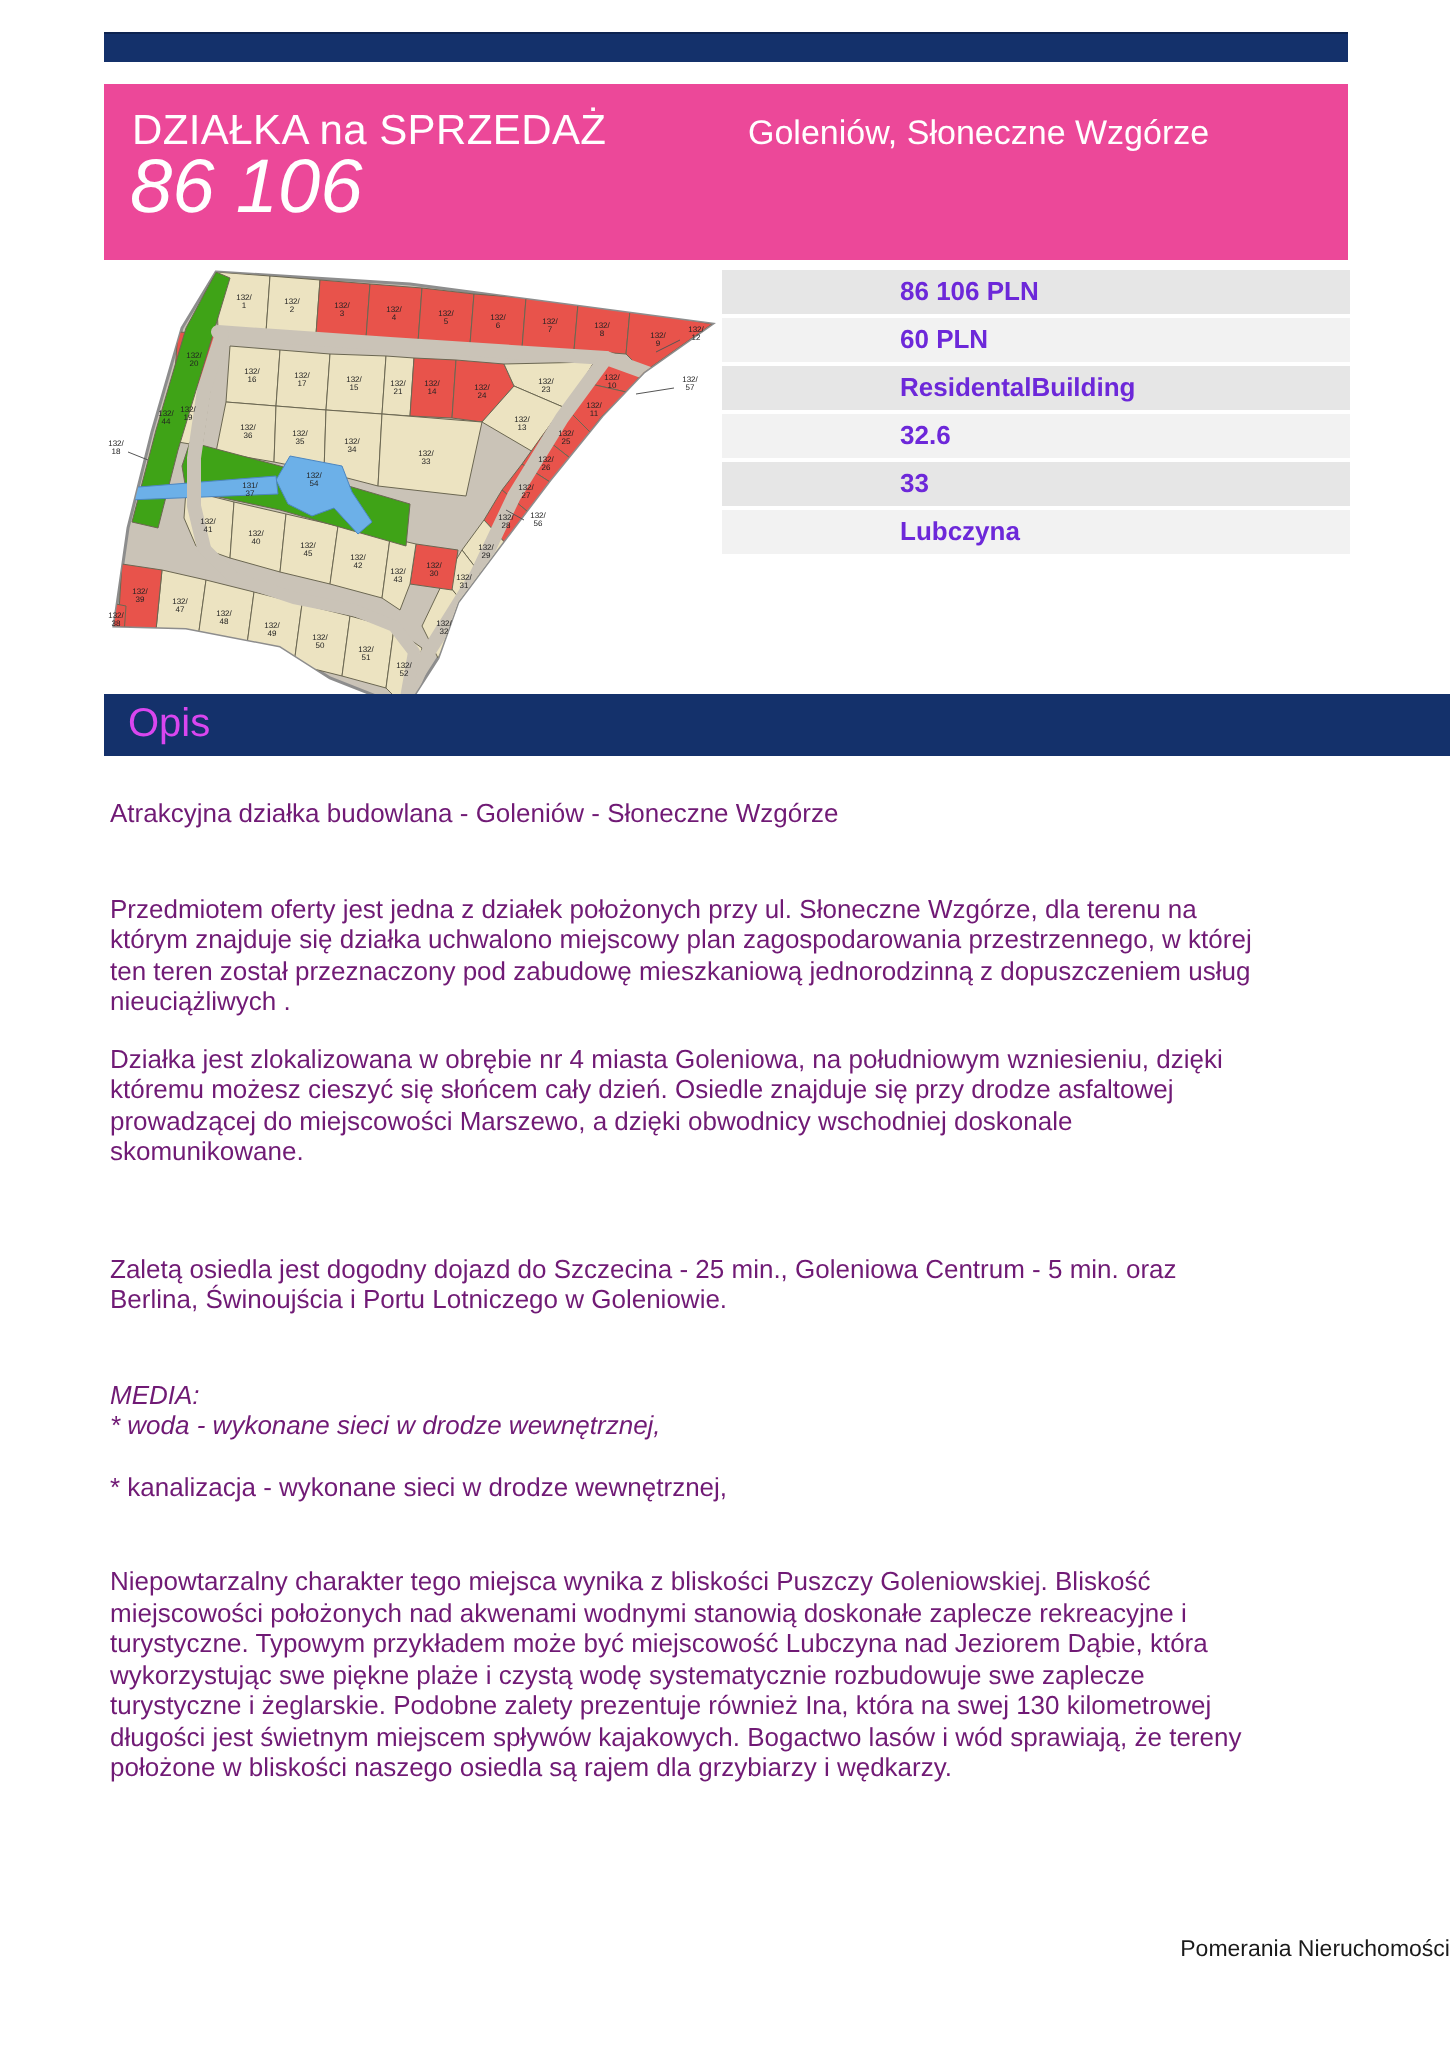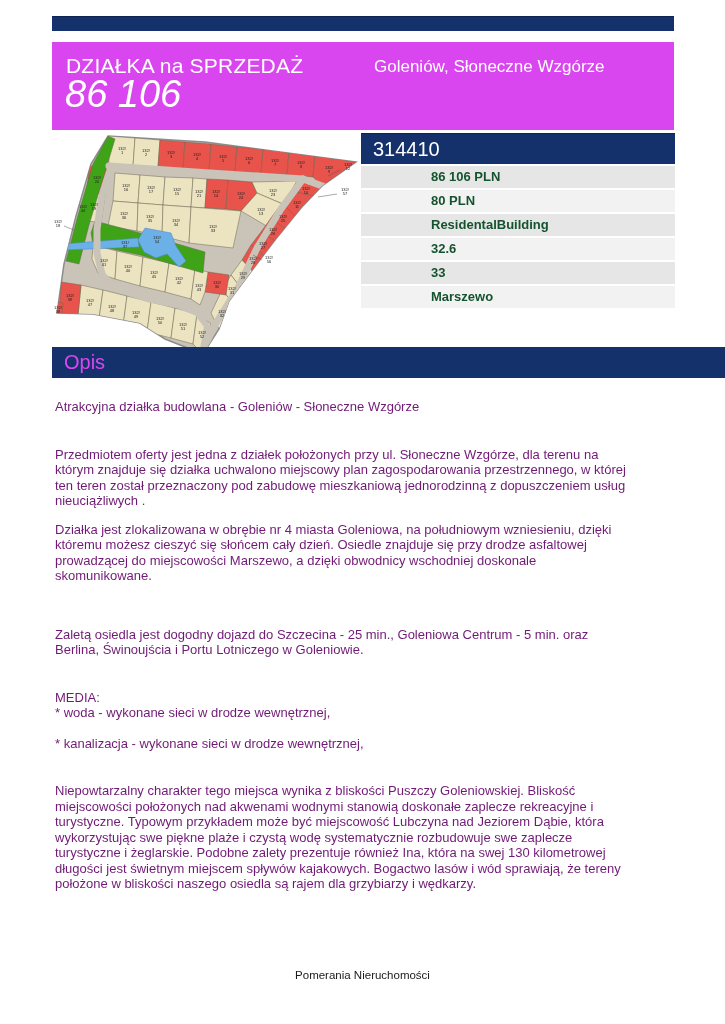--- a/index.html
+++ b/index.html
@@ -2,38 +2,38 @@
 <html><head>
 <meta charset="utf-8">
 <style>
   html,body{margin:0;padding:0;}
   body{
     width:725px;height:1024px;position:relative;background:#ffffff;
     font-family:"Liberation Sans",sans-serif;color:#1a1a1a;overflow:hidden;
   }
   .topbar{position:absolute;left:52px;top:16px;width:622px;height:14px;
     background:#14316b;border-top:1px solid #0d2350;}
-  .header{position:absolute;left:52px;top:42px;width:622px;height:88px;background:#d946ef;color:#ffffff;}
+  .header{position:absolute;left:52px;top:42px;width:622px;height:88px;background:#ec4899;color:#ffffff;}
   .listing-type{position:absolute;left:14px;top:12px;font-size:21px;letter-spacing:.2px;}
   .price{position:absolute;left:13px;top:31px;font-size:38px;font-style:italic;}
   .header-location{position:absolute;left:322px;top:15px;font-size:17px;}
   .map-wrap{position:absolute;left:45px;top:133px;width:320px;height:226px;}
   .map-wrap svg{display:block;}
   .table{position:absolute;left:361px;top:133px;width:314px;}
   .table-header{height:31px;background:#14316b;border-top:1px solid #0d2350;color:#ffffff;
     font-size:20px;line-height:30px;padding-left:12px;box-sizing:border-box;}
   .detail-row{height:22px;margin-top:2px;}
   .detail-row:nth-child(odd){background:#e6e6e6;}
   .detail-row:nth-child(even){background:#f2f2f2;}
-  .detail-value{padding-left:70px;font-size:13px;font-weight:bold;line-height:22px;color:#14532d;}
+  .detail-value{padding-left:89px;font-size:13px;font-weight:bold;line-height:22px;color:#6d28d9;}
   .opis-bar{position:absolute;left:52px;top:347px;width:717px;height:31px;background:#14316b;
     color:#d946ef;font-size:20px;line-height:30px;padding-left:12px;box-sizing:border-box;}
   .desc{position:absolute;left:55px;top:399px;width:578px;font-size:13px;line-height:15.5px;color:#701a75;}
   .desc p{margin:0;white-space:pre-line;}
-  .footer{position:absolute;left:0;top:969px;width:725px;text-align:center;font-size:11.5px;color:#1a1a1a;}
+  .footer{position:absolute;left:0;top:969px;width:725px;text-align:right;font-size:11.5px;color:#1a1a1a;}
 </style>
 </head>
 <body>
 
 <div>
 
   <div class="topbar"></div>
 
   <div class="header">
     <div class="listing-type">DZIAŁKA na SPRZEDAŻ</div>
@@ -159,51 +159,50 @@
         <text x="300" y="58" font-size="4" fill="#222222" text-anchor="middle" font-family="Liberation Sans, sans-serif"><tspan x="300" dy="0">132/</tspan><tspan x="300" dy="4">57</tspan></text>
         <line x1="292" y1="61" x2="273" y2="64" stroke="#555555" stroke-width="0.5"></line>
         <text x="224" y="126" font-size="4" fill="#222222" text-anchor="middle" font-family="Liberation Sans, sans-serif"><tspan x="224" dy="0">132/</tspan><tspan x="224" dy="4">56</tspan></text>
         <line x1="217" y1="127" x2="208" y2="122" stroke="#555555" stroke-width="0.5"></line>
         <text x="13" y="90" font-size="4" fill="#222222" text-anchor="middle" font-family="Liberation Sans, sans-serif"><tspan x="13" dy="0">132/</tspan><tspan x="13" dy="4">18</tspan></text>
         <line x1="19" y1="93" x2="29" y2="97" stroke="#555555" stroke-width="0.5"></line>
       </svg>
   </div>
 
   <div class="table">
-    <div class="table-header">314410</div>
     <div id="detail-rows">
         <div class="detail-row">
           <div class="detail-value">86 106 PLN</div>
         </div>
         <div class="detail-row">
-          <div class="detail-value">80 PLN</div>
+          <div class="detail-value">60 PLN</div>
         </div>
         <div class="detail-row">
           <div class="detail-value">ResidentalBuilding</div>
         </div>
         <div class="detail-row">
           <div class="detail-value">32.6</div>
         </div>
         <div class="detail-row">
           <div class="detail-value">33</div>
         </div>
         <div class="detail-row">
-          <div class="detail-value">Marszewo</div>
+          <div class="detail-value">Lubczyna</div>
         </div>
       </div>
   </div>
 
   <div class="opis-bar">Opis</div>
 
   <div class="desc" id="desc-blocks">
       <p style="margin-top: 0px;">Atrakcyjna działka budowlana - Goleniów - Słoneczne Wzgórze</p>
       <p style="margin-top: 32px;">Przedmiotem oferty jest jedna z działek położonych przy ul. Słoneczne Wzgórze, dla terenu na którym znajduje się działka uchwalono miejscowy plan zagospodarowania przestrzennego, w której ten teren został przeznaczony pod zabudowę mieszkaniową jednorodzinną z dopuszczeniem usług nieuciążliwych .</p>
       <p style="margin-top: 13px;">Działka jest zlokalizowana w obrębie nr 4 miasta Goleniowa, na południowym wzniesieniu, dzięki któremu możesz cieszyć się słońcem cały dzień. Osiedle znajduje się przy drodze asfaltowej prowadzącej do miejscowości Marszewo, a dzięki obwodnicy wschodniej doskonale skomunikowane.</p>
       <p style="margin-top: 43px;">Zaletą osiedla jest dogodny dojazd do Szczecina - 25 min., Goleniowa Centrum - 5 min. oraz Berlina, Świnoujścia i Portu Lotniczego w Goleniowie.</p>
-      <p style="margin-top: 32px;">MEDIA:
+      <p style="margin-top: 32px; font-style: italic;">MEDIA:
 * woda - wykonane sieci w drodze wewnętrznej,</p>
       <p style="margin-top: 15px;">* kanalizacja - wykonane sieci w drodze wewnętrznej,</p>
       <p style="margin-top: 32px;">Niepowtarzalny charakter tego miejsca wynika z bliskości Puszczy Goleniowskiej. Bliskość miejscowości położonych nad akwenami wodnymi stanowią doskonałe zaplecze rekreacyjne i turystyczne. Typowym przykładem może być miejscowość Lubczyna nad Jeziorem Dąbie, która wykorzystując swe piękne plaże i czystą wodę systematycznie rozbudowuje swe zaplecze turystyczne i żeglarskie. Podobne zalety prezentuje również Ina, która na swej 130 kilometrowej długości jest świetnym miejscem spływów kajakowych. Bogactwo lasów i wód sprawiają, że tereny położone w bliskości naszego osiedla są rajem dla grzybiarzy i wędkarzy.</p>
     </div>
 
   <div class="footer">Pomerania Nieruchomości</div>
 
 </div>
 
 </body></html>

